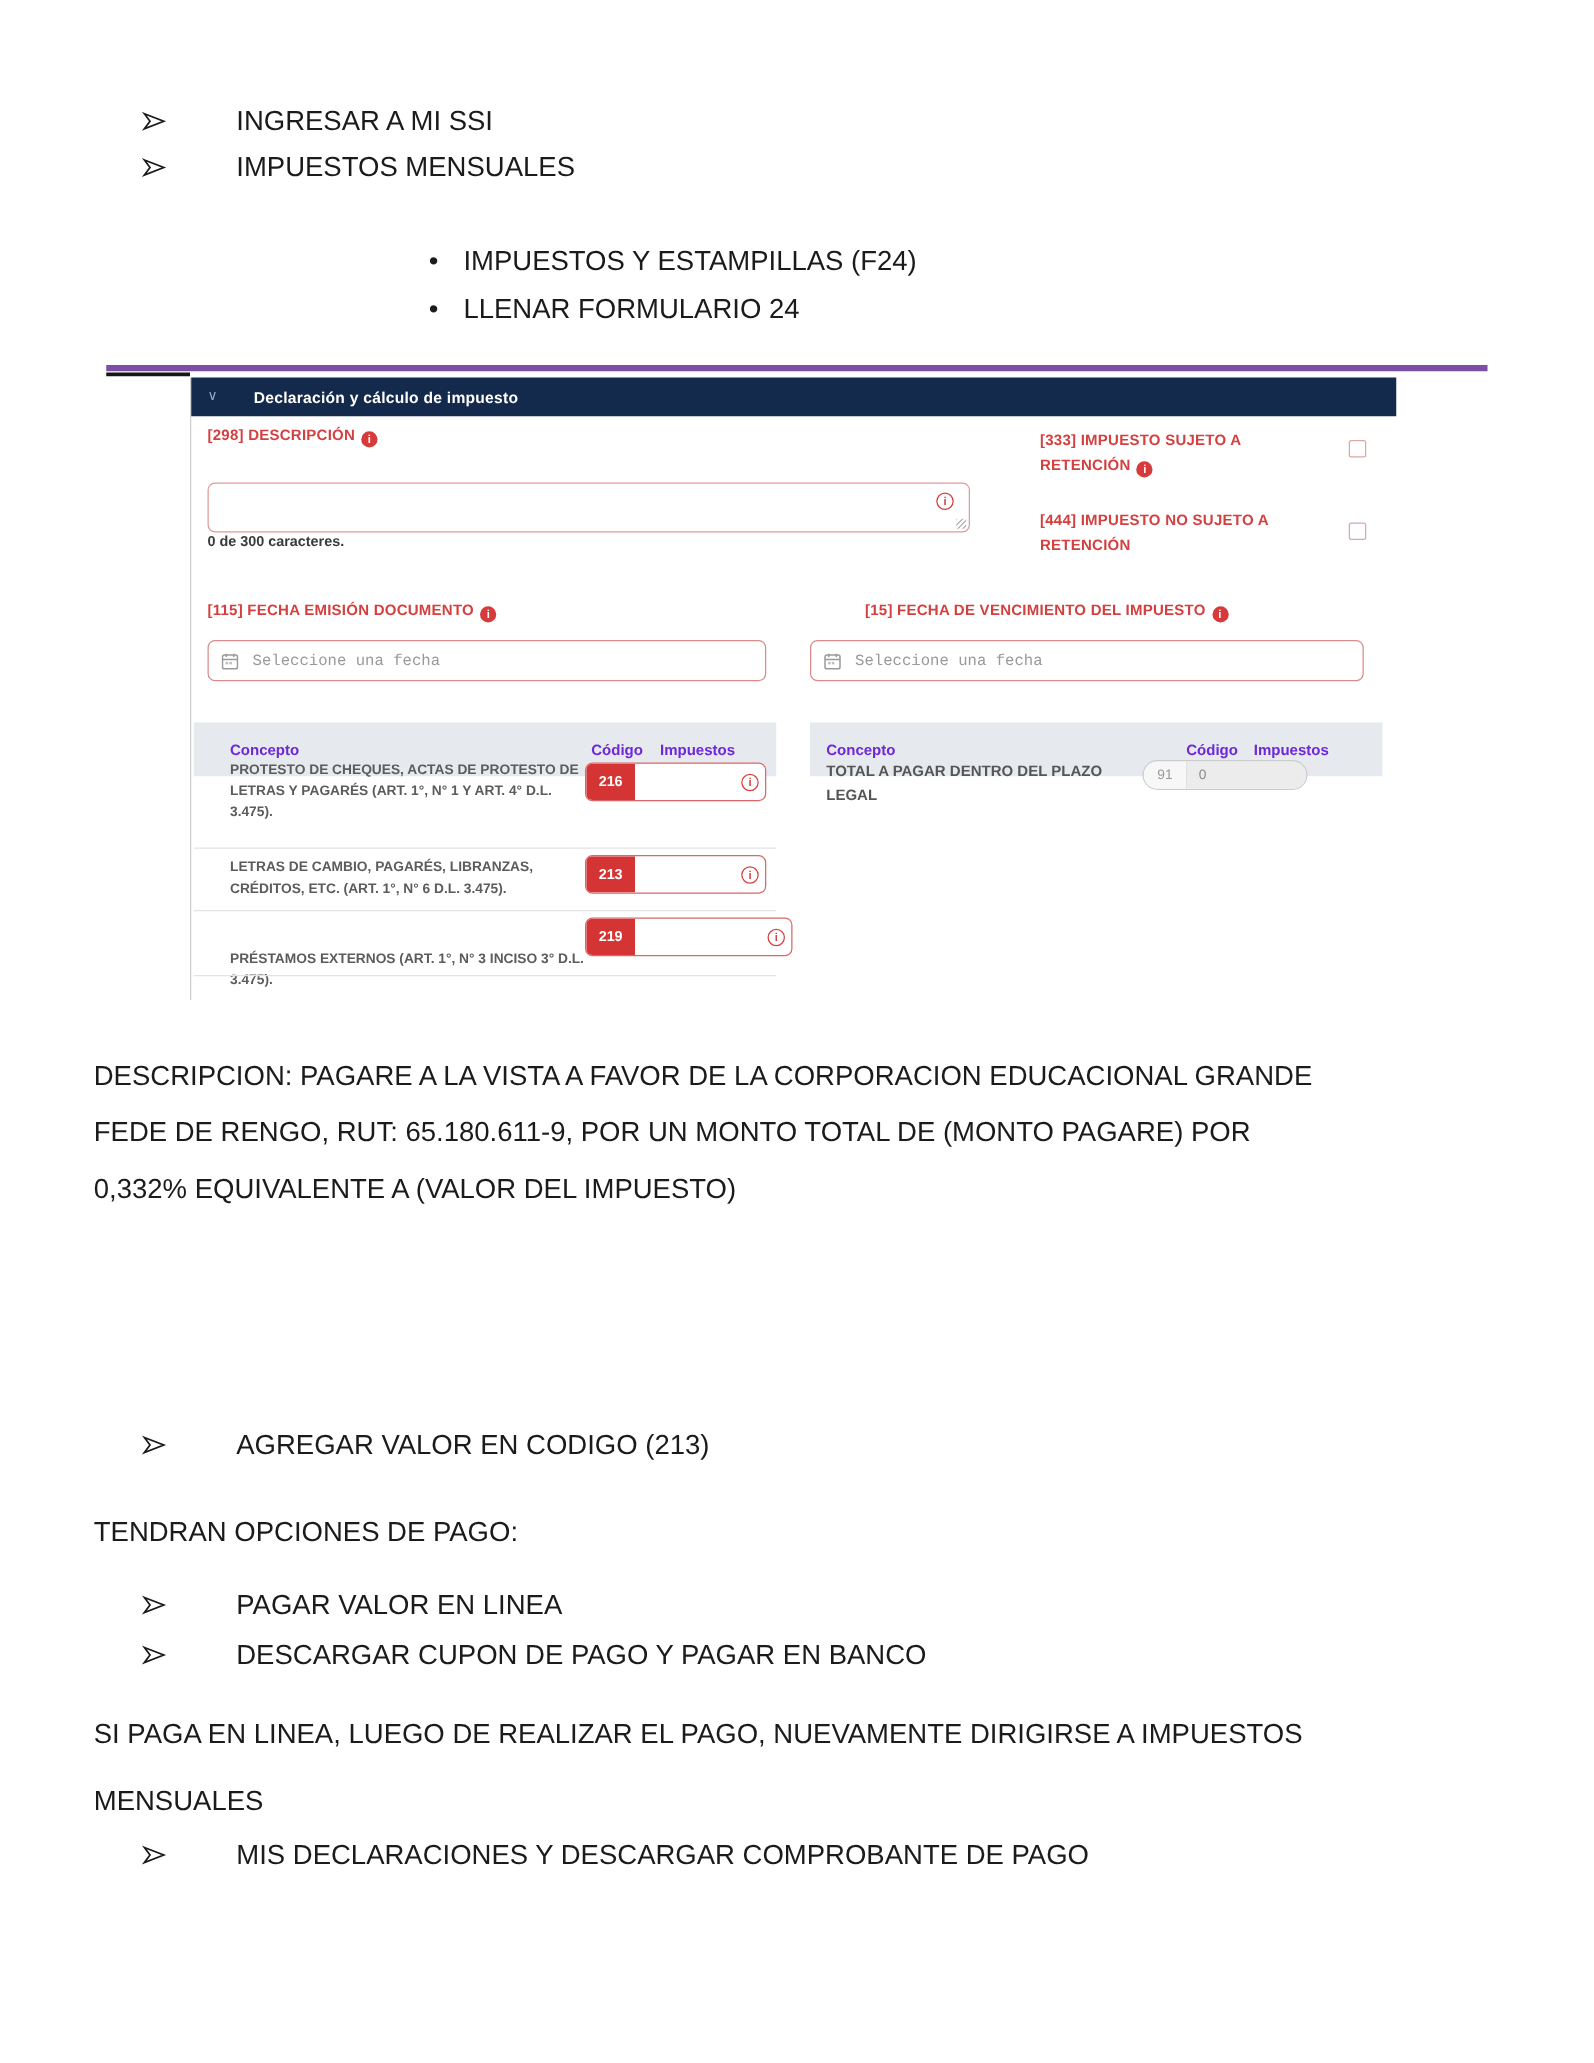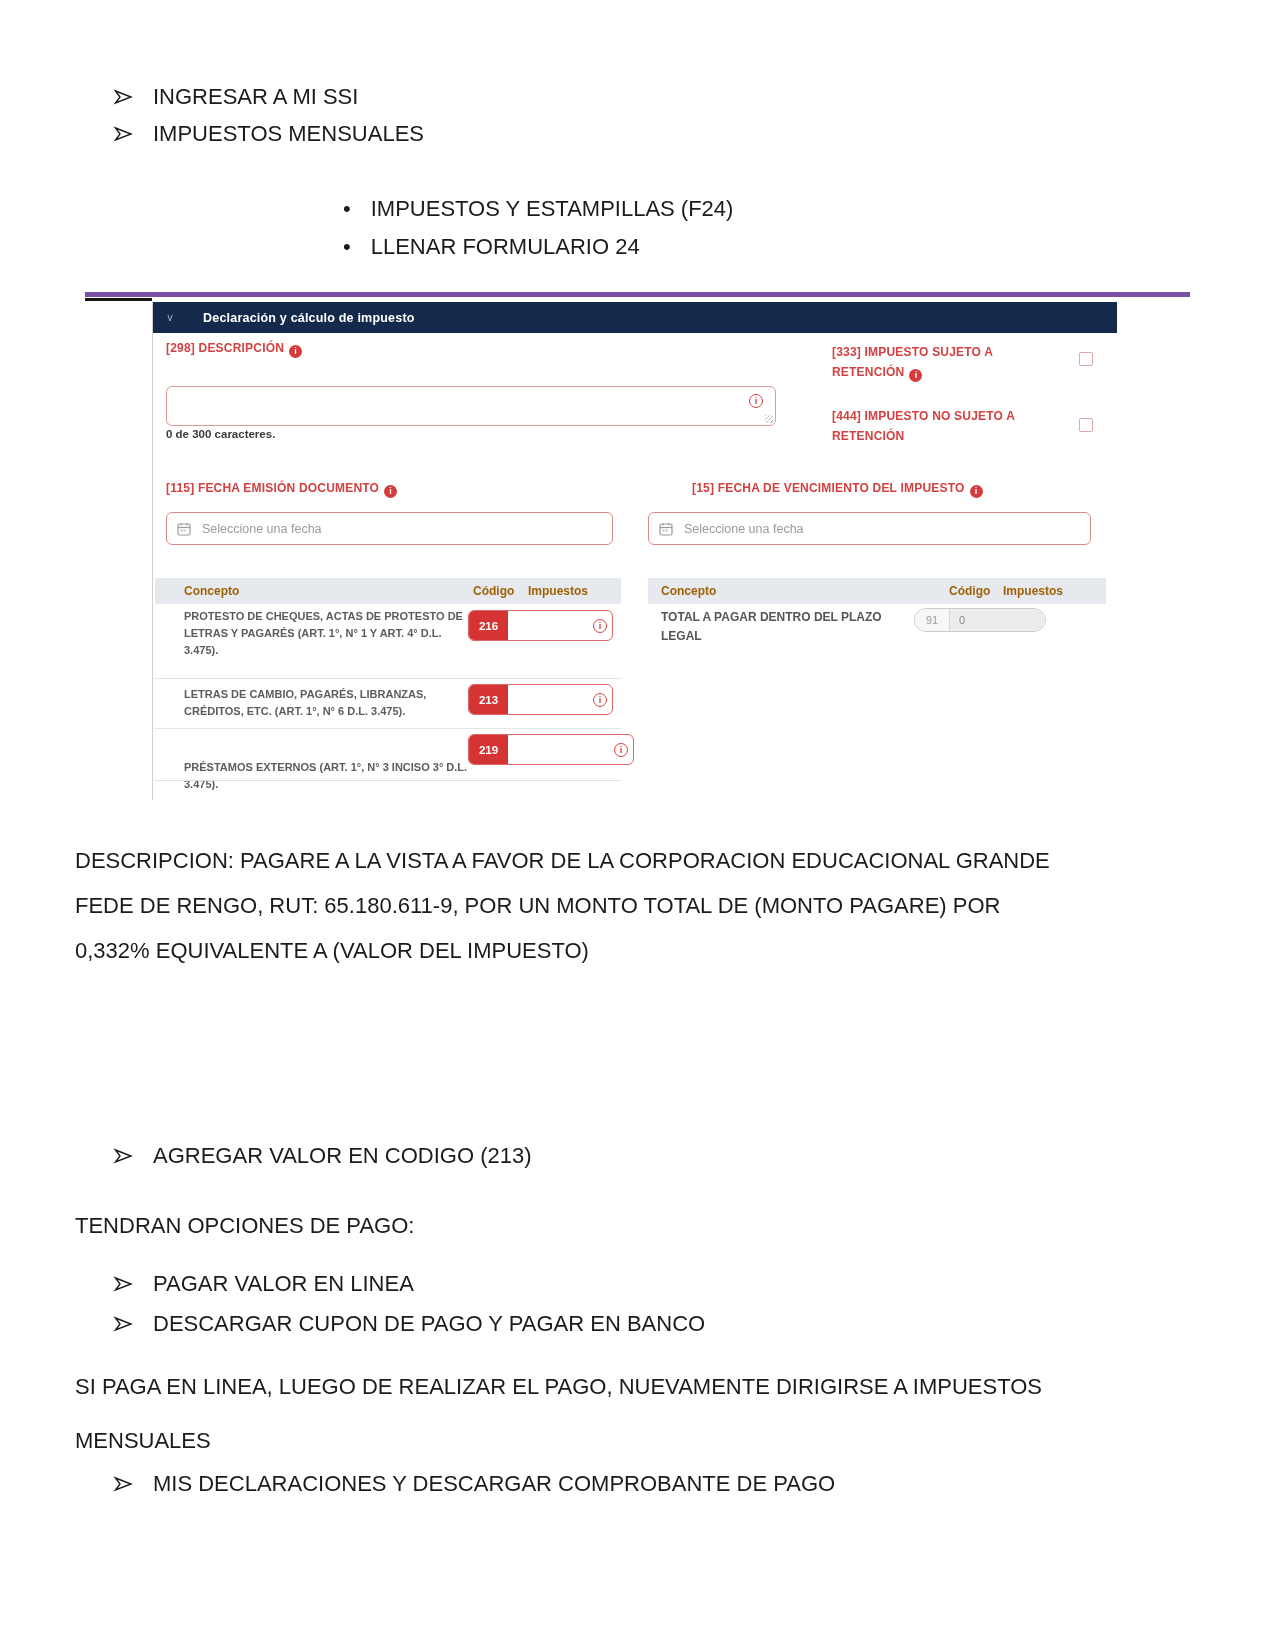--- a/index.html
+++ b/index.html
@@ -1,21 +1,21 @@
 <!DOCTYPE html>
 <html><head>
 <meta charset="utf-8">
 <style>
   html,body { margin:0; padding:0; background:#ffffff; }
   body { font-family:"Liberation Sans","DejaVu Sans",sans-serif; }
   .page { position:relative; width:1275px; height:1650px; background:#ffffff; overflow:hidden; }
 
   
   .doc-text { font-size:22px; color:#1b1b1b; white-space:nowrap; }
-  .arrow-bullet { position:absolute; display:flex; align-items:center; }
+  .arrow-bullet { position:absolute; display:flex; align-items:center;gap:36px; }
   .arrow-icon { width:20px; height:16px; display:inline-block; margin-right:20px; flex:0 0 auto; }
   .dot-bullet { position:absolute; display:flex; align-items:center; }
   .dot { font-size:22px; margin-right:20px; color:#1b1b1b; }
   .doc-par { position:absolute; font-size:22px; color:#1b1b1b; }
   .doc-par div { white-space:nowrap; }
 
   
   .purple-rule { position:absolute; left:85px; top:292px; width:1105px; height:5px; background:#7B4FA3; }
   .black-stub  { position:absolute; left:85px; top:298px; width:67px; height:3px; background:#161616; }
 
@@ -42,26 +42,26 @@
                background:repeating-linear-gradient(135deg,#bbb 0 1px,transparent 1px 3px); }
   .char-counter { position:absolute; left:13px; top:126px; font-size:11.5px; font-weight:bold; color:#3a3a3a; }
 
   .cb-label { position:absolute; width:195px; }
   .checkbox { position:absolute; width:14px; height:14px; background:#fff; border:1px solid #DBA7A7;
               border-radius:2px; box-sizing:border-box; }
 
   .date-input { position:absolute; height:33px; box-sizing:border-box; border:1px solid #D98B8B; border-radius:6px;
                 display:flex; align-items:center; padding:0 10px; background:#fff; }
   .cal-icon { width:14px; height:14px; margin-right:9px; flex:0 0 auto; }
-  .date-input input { border:none; outline:none; font-family:Liberation Sans, sans-serif; font-size:12.5px; color:#ef4444; width:100%;
+  .date-input input { border:none; outline:none; font-family:Liberation Mono, monospace; font-size:12.5px; color:#ef4444; width:100%;
                       background:transparent; }
   .date-input input::placeholder { color:#9a9a9a; opacity:1; }
 
-  .tbl-header { position:absolute; height:26px; background:#E6E9ED; display:flex; align-items:center;
-                color:#a16207; font-size:12px; font-weight:bold; }
+  .tbl-header { position:absolute; height:43px; background:#E6E9ED; display:flex; align-items:center;
+                color:#6d28d9; font-size:12px; font-weight:bold; }
   .concept { position:absolute; color:#5C5C5C; font-weight:bold; font-size:11px; line-height:17px; }
   .divider { position:absolute; height:1px; background:#e3e3e3; }
 
   .code-group { position:absolute; display:flex; height:31px; box-sizing:border-box; border:1px solid #D66;
                 border-radius:6px; overflow:hidden; background:#fff; }
   .code-badge { background:#D53434; color:#fff; font-weight:bold; font-size:11.5px; width:39px;
                 display:flex; align-items:center; justify-content:center; flex:0 0 auto; }
   .val-box { position:relative; flex:1; }
   .val-box input { border:none; outline:none; width:100%; height:100%; box-sizing:border-box;
                    padding:0 24px 0 8px; font-family:inherit; font-size:12px; color:#333; background:transparent; }

